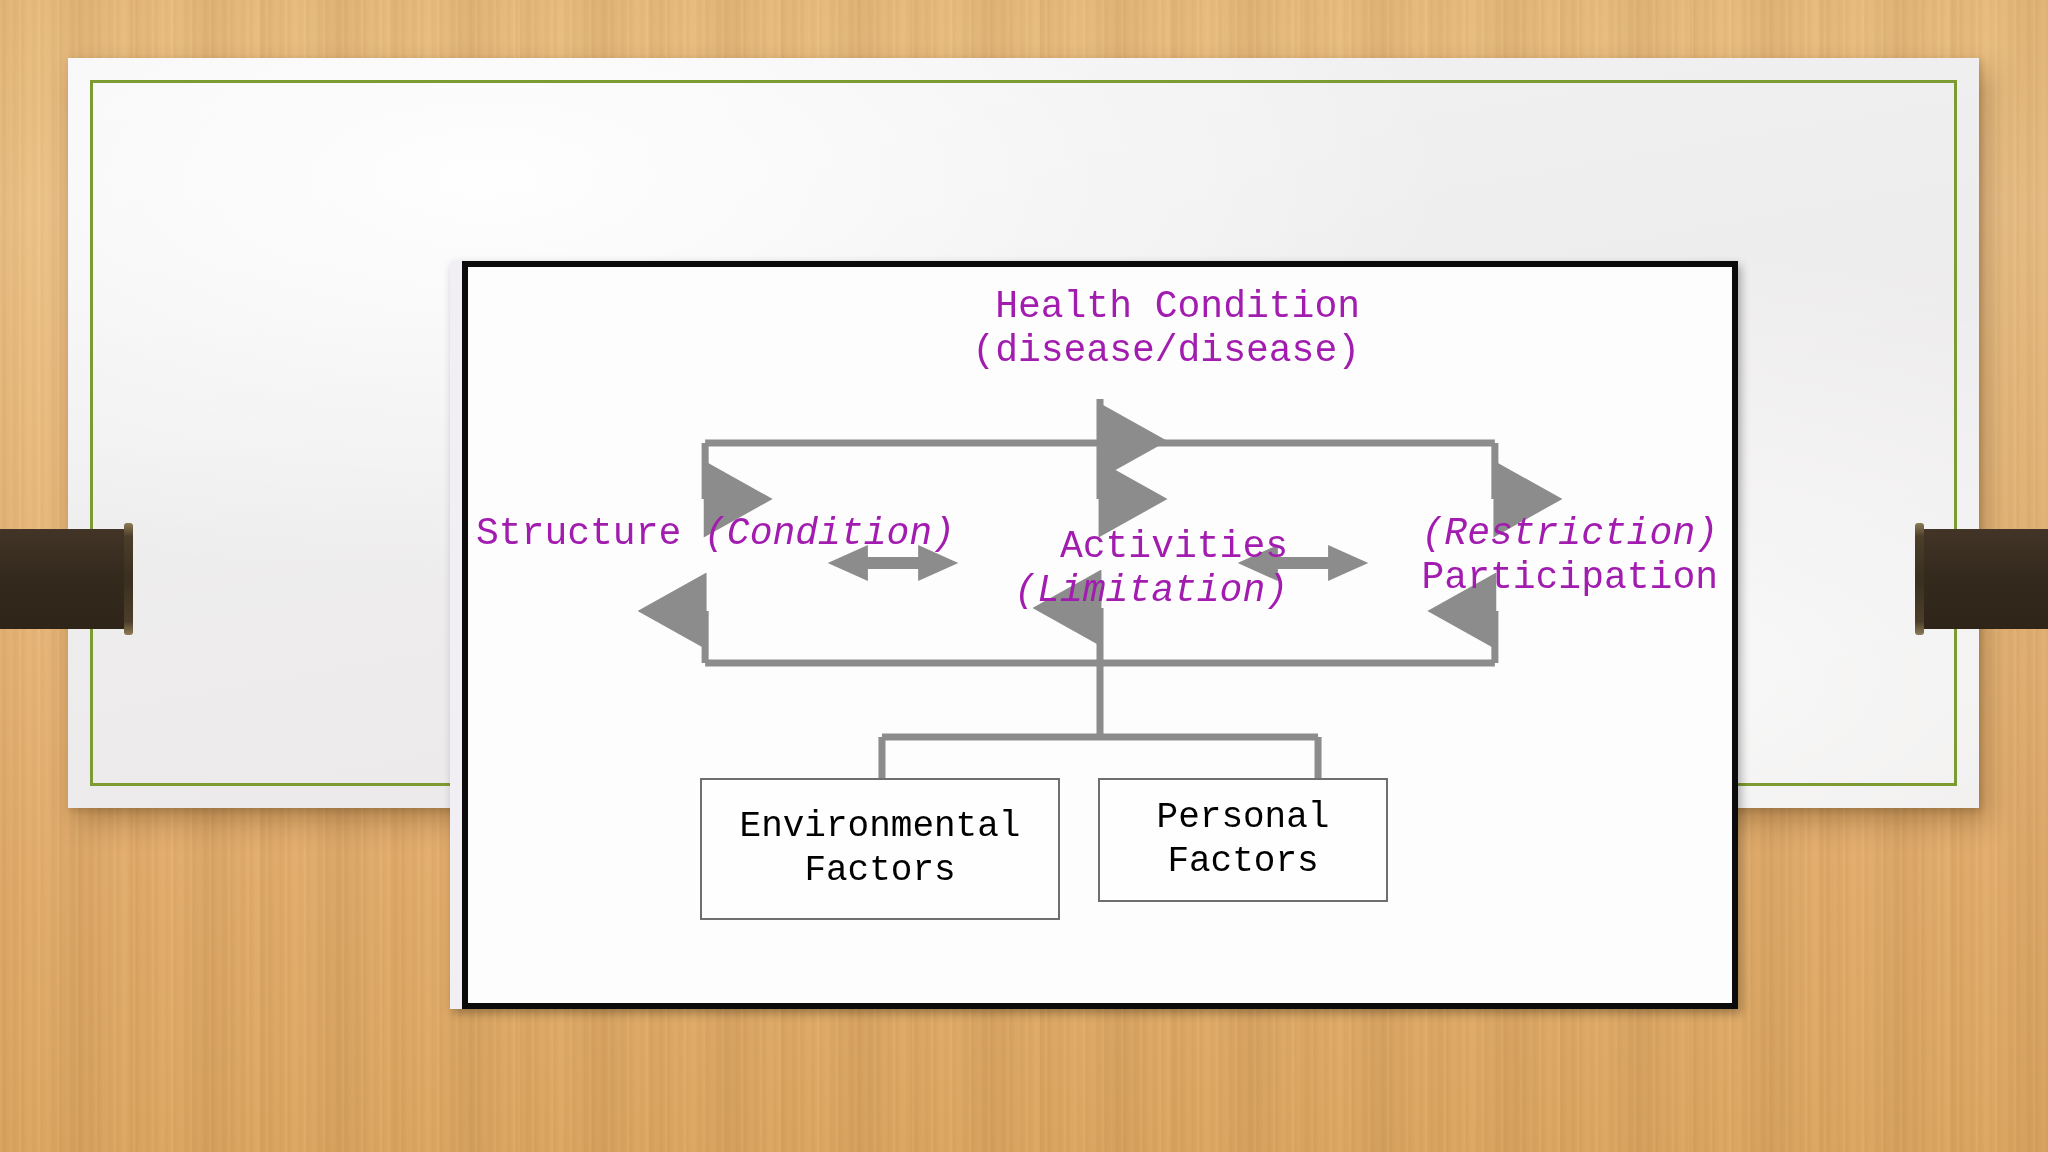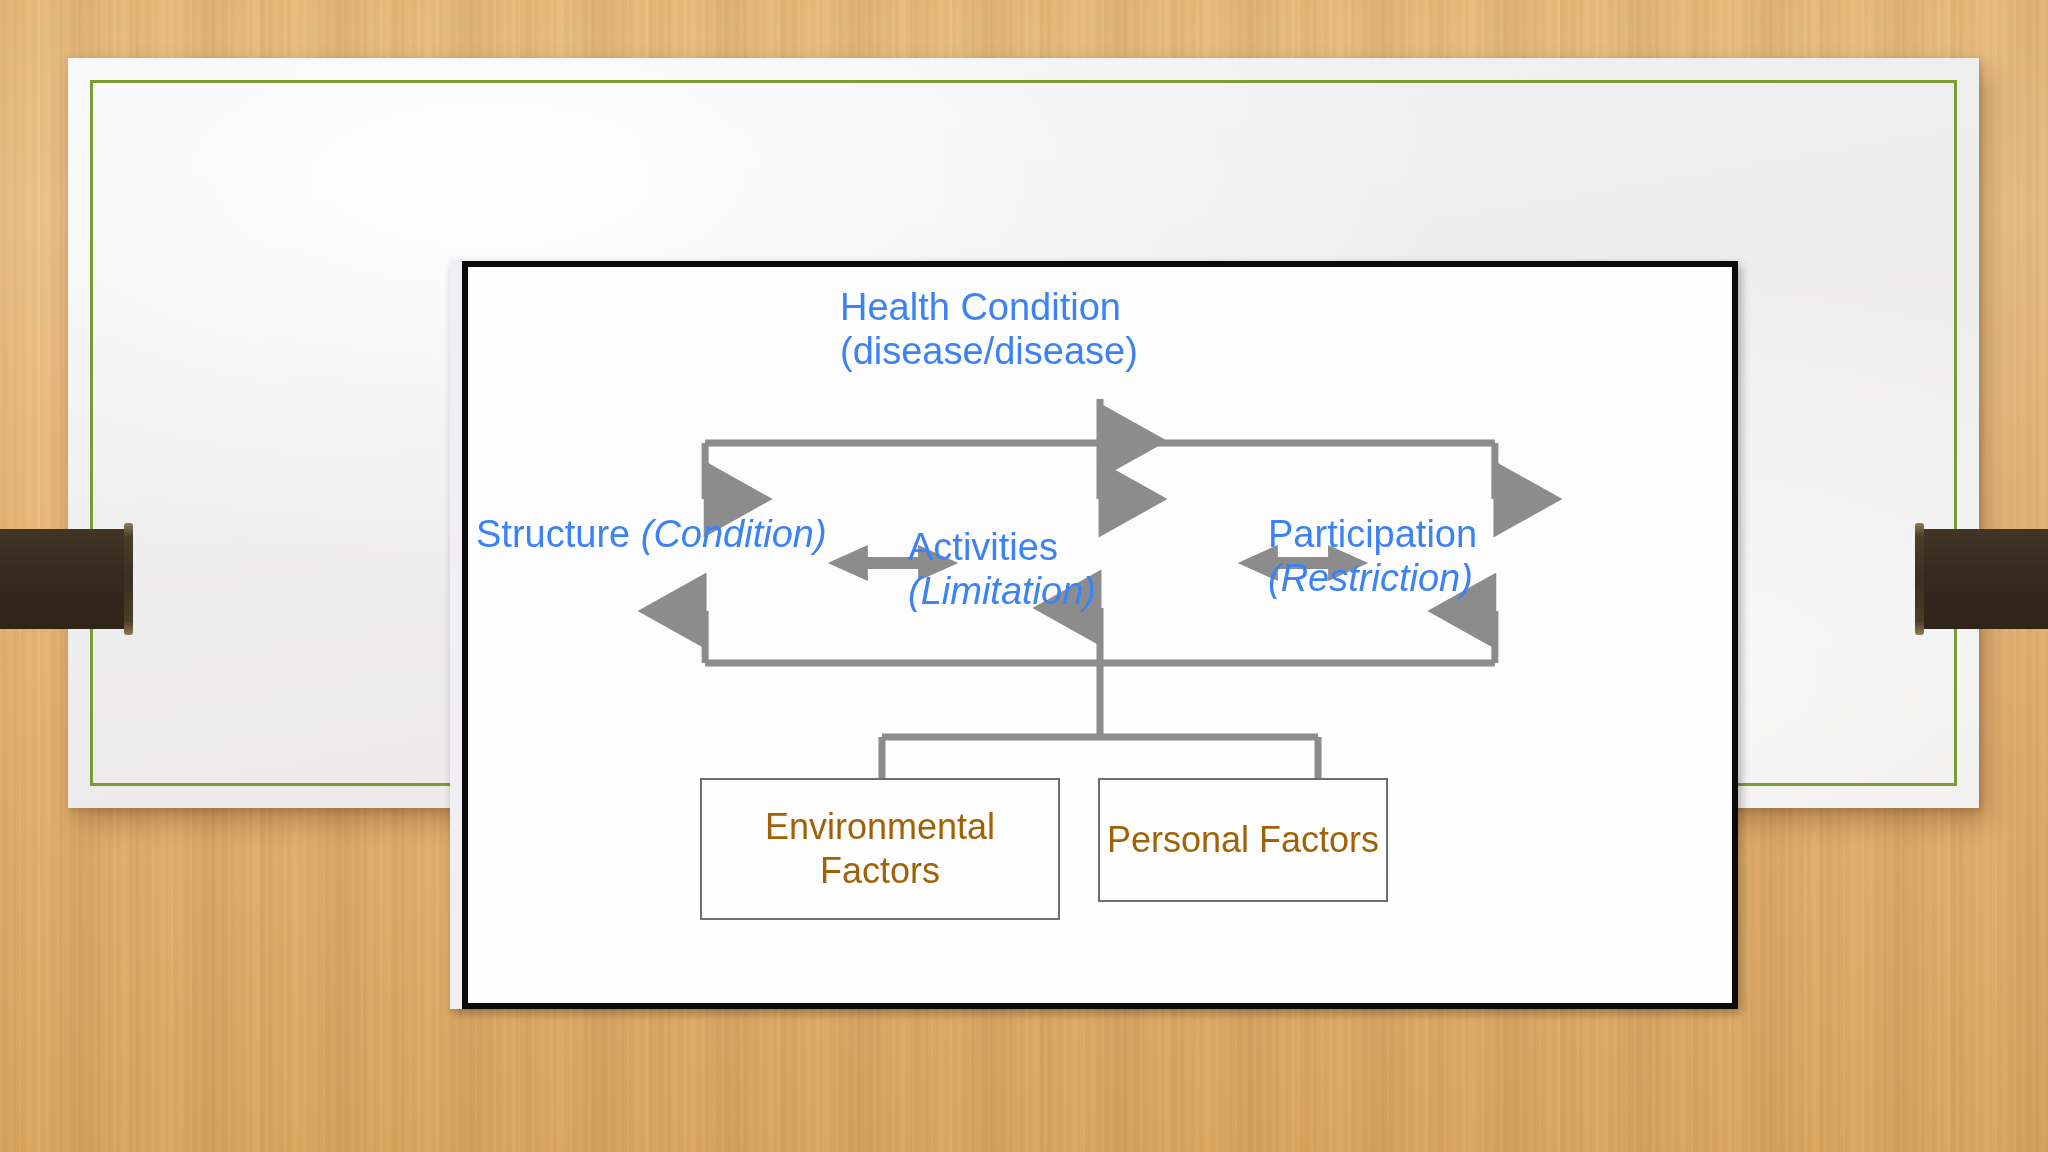--- a/index.html
+++ b/index.html
@@ -106,47 +106,47 @@
   #canvas {
     position: absolute;
     inset: 0;
     width: 100%;
     height: 100%;
   }
 
   
   .node {
     position: absolute;
-    text-align: left;
-    color: #3b82f6;
+    text-align: right;
+    color: #a21caf;
     line-height: 1.16;
     white-space: nowrap;
-    font-family: Liberation Sans, sans-serif;
+    font-family: Liberation Mono, monospace;
   }
   .node .ln { display: block; }
   .node .it { font-style: italic; }
 
   #node-health      { left: 372px; top: 18px;  width: 520px; font-size: 38px; }
   #node-body        { left: 8px;   top: 245px; width: 440px; font-size: 38px; }
   #node-activities  { left: 440px; top: 245px; width: 380px; font-size: 38px; margin-top: 13px; }
   #node-participation { left: 800px; top: 245px; width: 450px; font-size: 38px; }
 
   
   .fbox {
     position: absolute;
     border: 2px solid #6f6f6f;
     background: #fefefe;
     display: flex;
     align-items: center;
     justify-content: center;
     text-align: center;
     font-size: 36px;
-    color: #a16207;
+    color: #000000;
     line-height: 1.22;
-    font-family: Liberation Sans, sans-serif;
+    font-family: Liberation Mono, monospace;
   }
   #box-environmental { left: 232px; top: 511px; width: 360px; height: 142px; }
   #box-personal      { left: 630px; top: 511px; width: 290px; height: 124px; }
 </style>
 </head>
 <body>
 
 <div id="desk"></div>
 
 <div id="slide-card">
@@ -212,22 +212,22 @@
           <span>Structure </span><span class="it">(Condition)</span>
         </span>
       </div>
 
       <div class="node" id="node-activities">
         <span class="ln">Activities</span>
         <span class="ln it">(Limitation)</span>
       </div>
 
       <div class="node" id="node-participation">
+        <span class="ln it">(Restriction)</span>
         <span class="ln">Participation</span>
-        <span class="ln it">(Restriction)</span>
       </div>
 
       <div class="fbox" id="box-environmental">
         <div>
           <span class="ln">Environmental</span>
           <span class="ln">Factors</span>
         </div>
       </div>
 
       <div class="fbox" id="box-personal">

